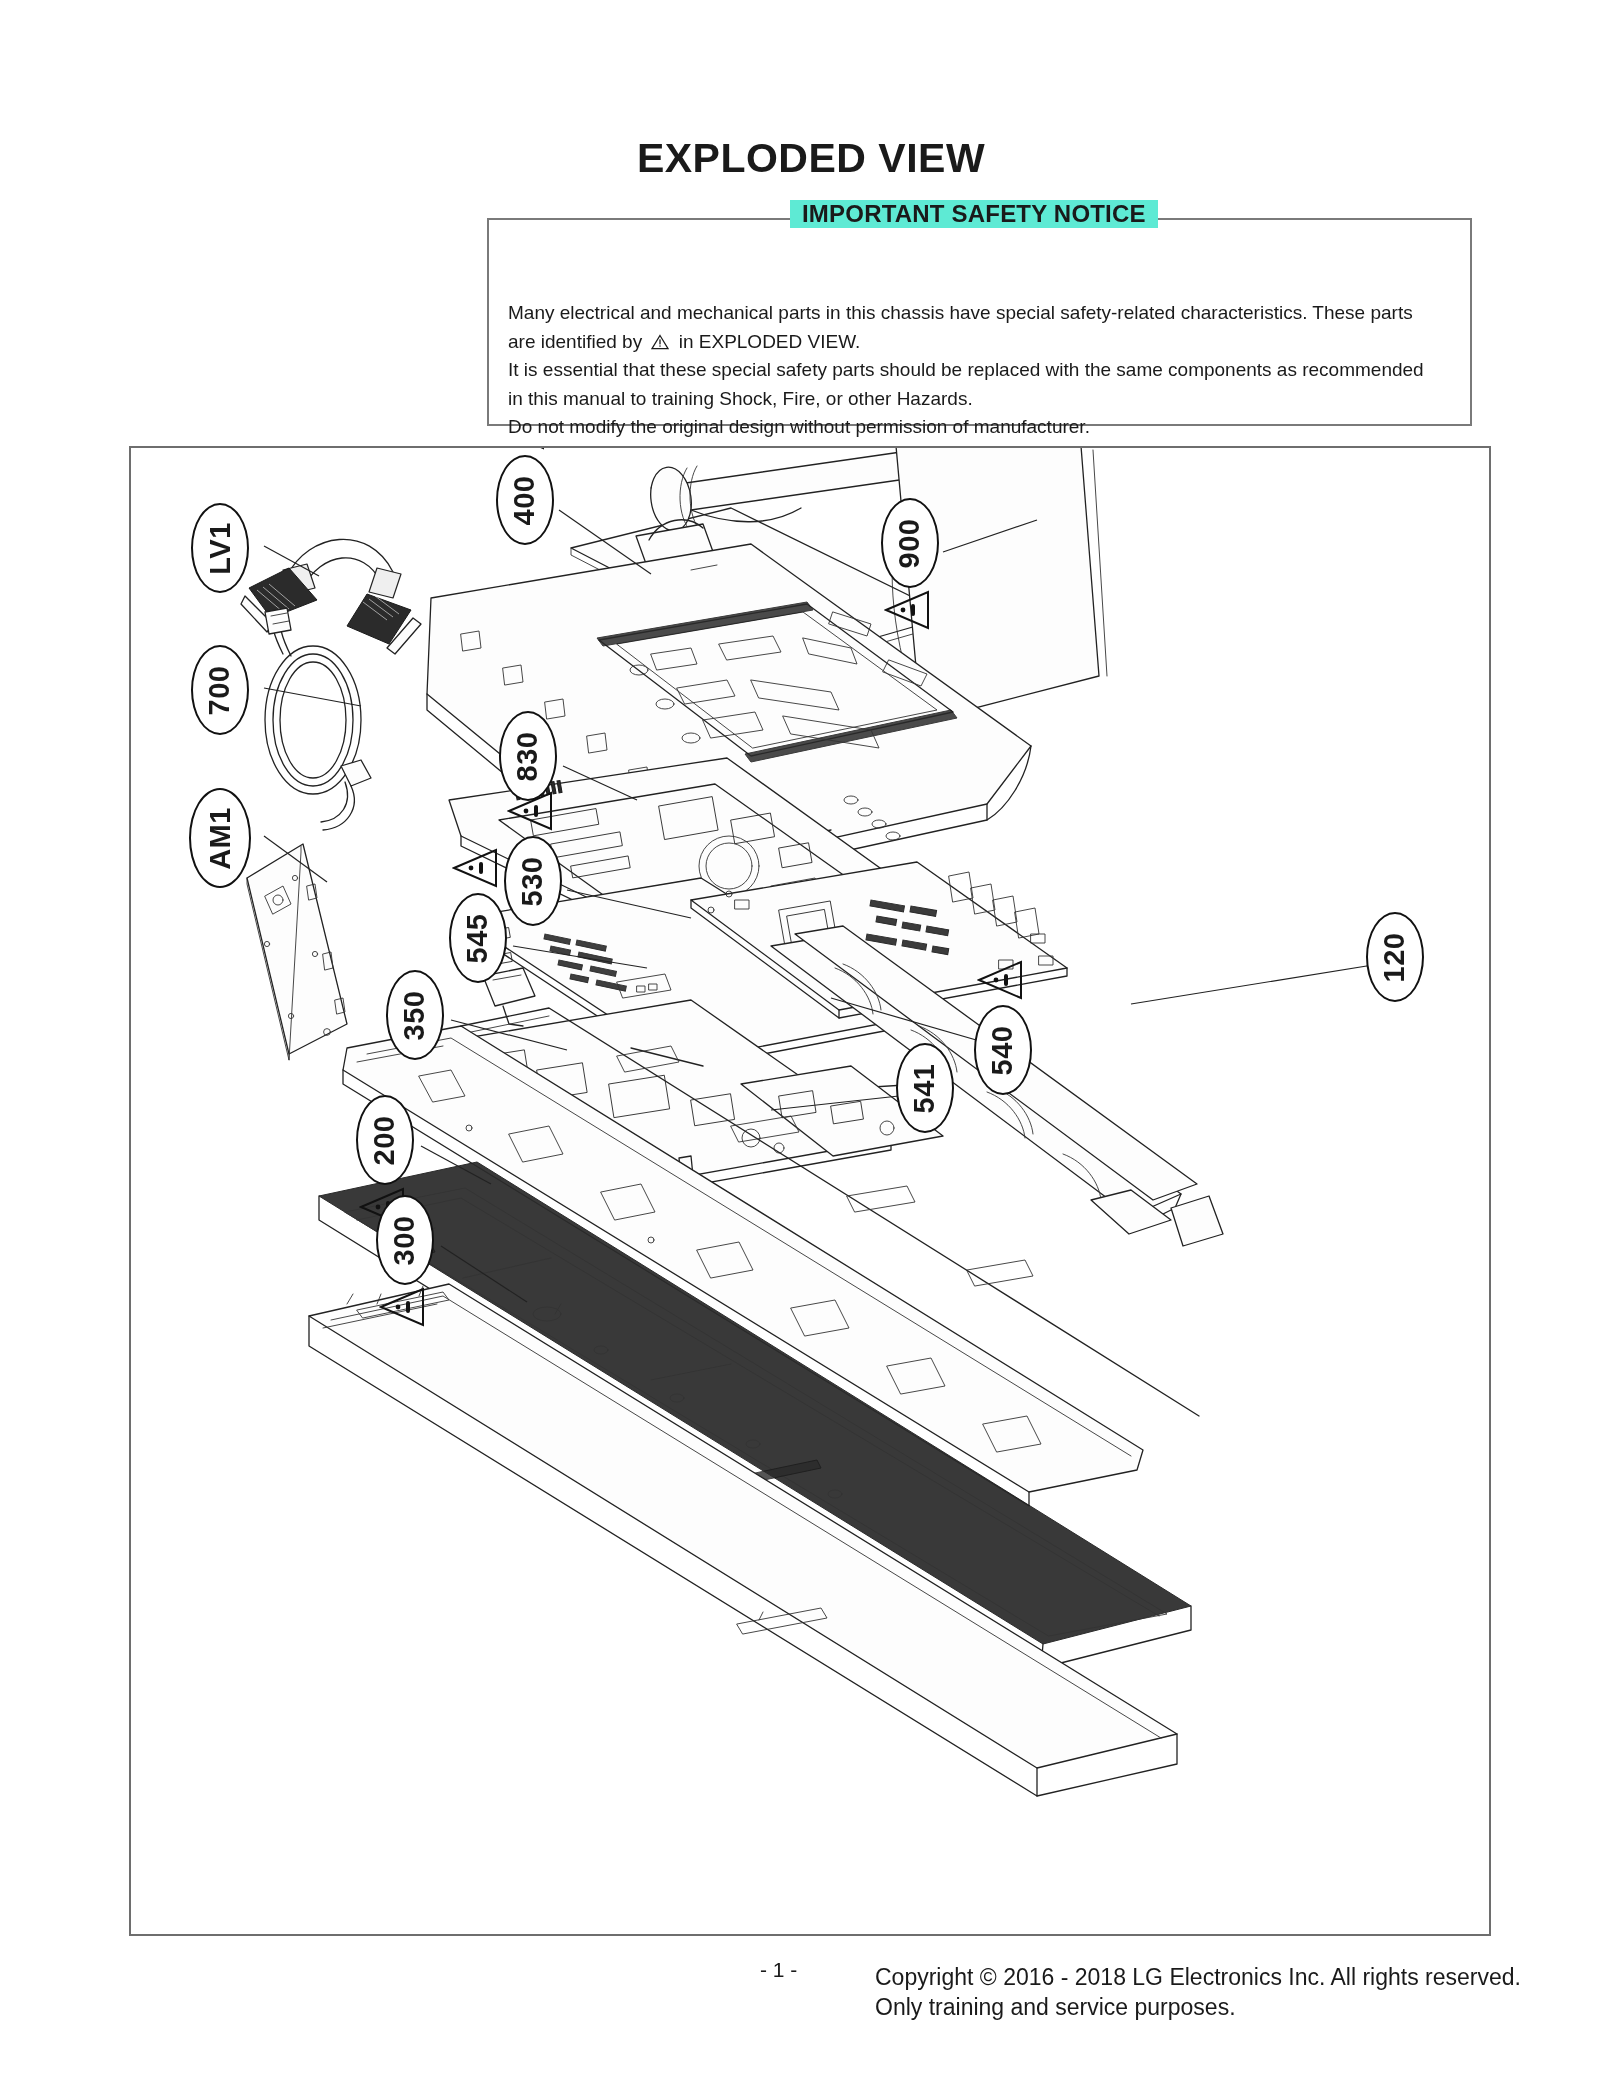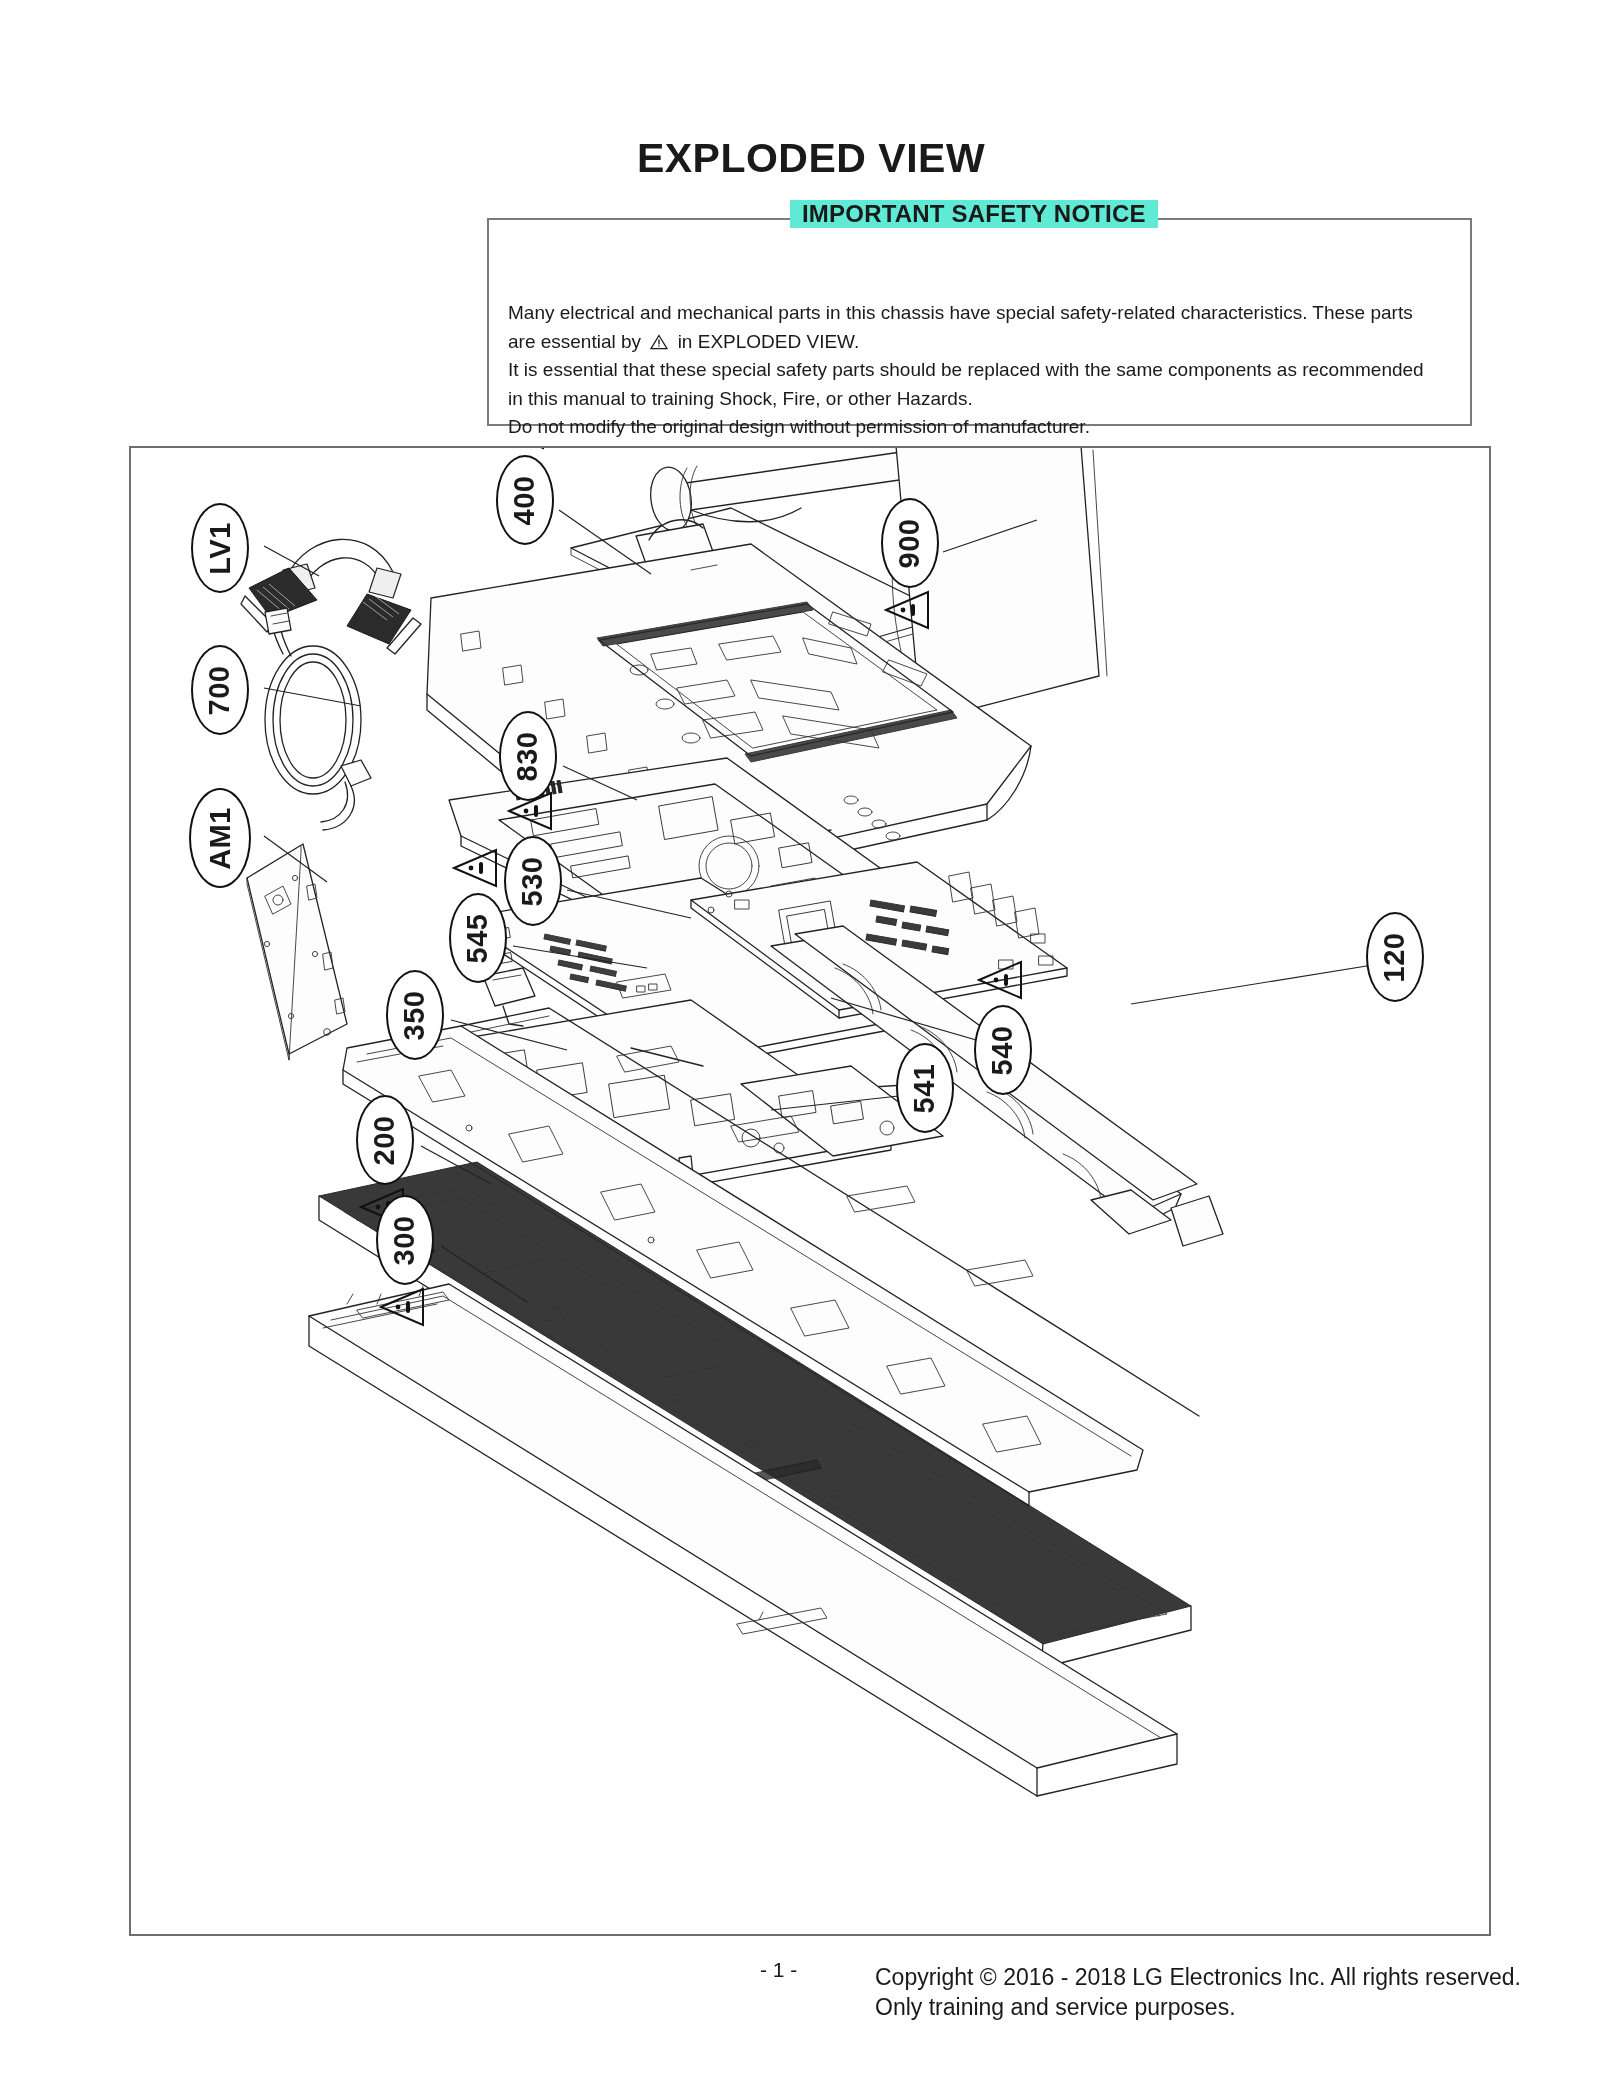--- a/index.html
+++ b/index.html
@@ -82,21 +82,21 @@
   <div id="page-title">EXPLODED VIEW</div>
 
   <div id="safety-box"></div>
   <div id="safety-legend">IMPORTANT SAFETY NOTICE</div>
 
   <div id="safety-body">
     <p>
       <span>Many electrical and mechanical parts in this chassis have special safety-related characteristics. These parts</span>
     </p>
     <p>
-      <span>are essential by</span>
+      <span>are identified by</span>
       <svg class="warn-inline" width="18" height="16" viewBox="0 0 18 16">
         <polygon points="9,1.5 17,14.6 1,14.6" fill="none" stroke="#1a1a1a" stroke-width="1.2"></polygon>
         <rect x="8.35" y="5.4" width="1.3" height="5" fill="#1a1a1a"></rect>
         <rect x="8.35" y="11.4" width="1.3" height="1.3" fill="#1a1a1a"></rect>
       </svg>
       <span>in EXPLODED VIEW.</span>
     </p>
     <p>It is essential that these special safety parts should be replaced with the same components as recommended</p>
     <p>in this manual to training Shock, Fire, or other Hazards.</p>
     <p>Do not modify the original design without permission of manufacturer.</p>

